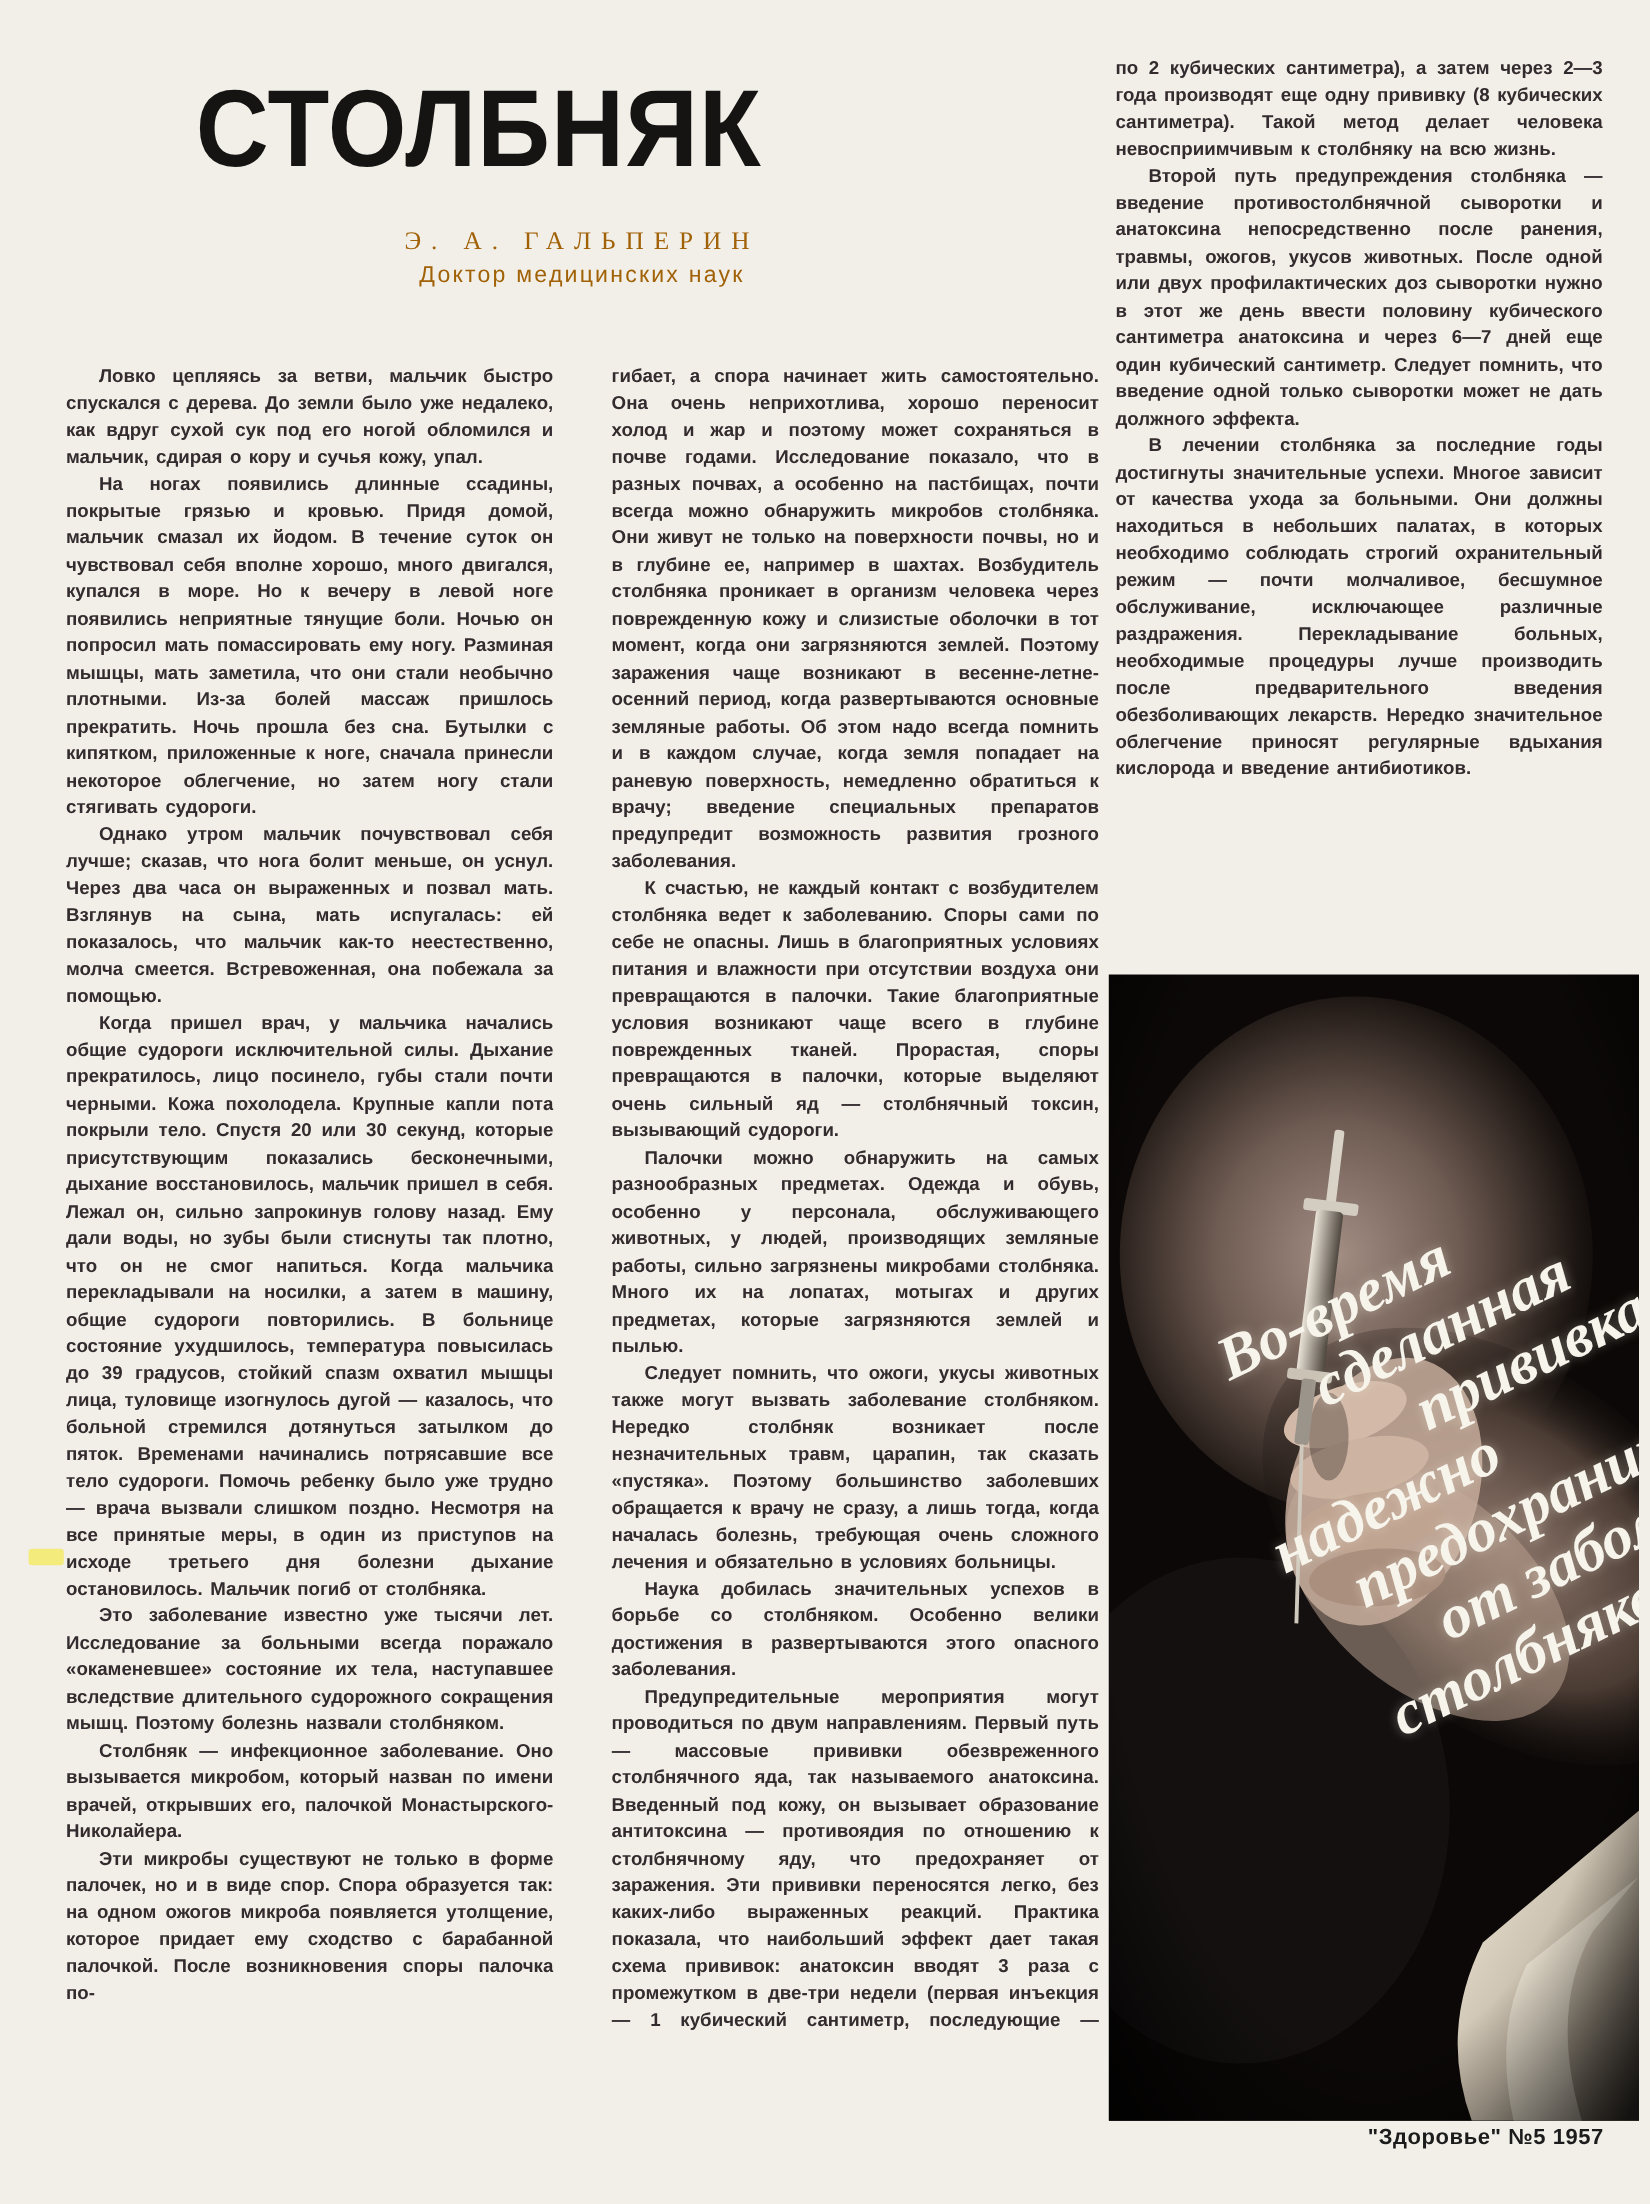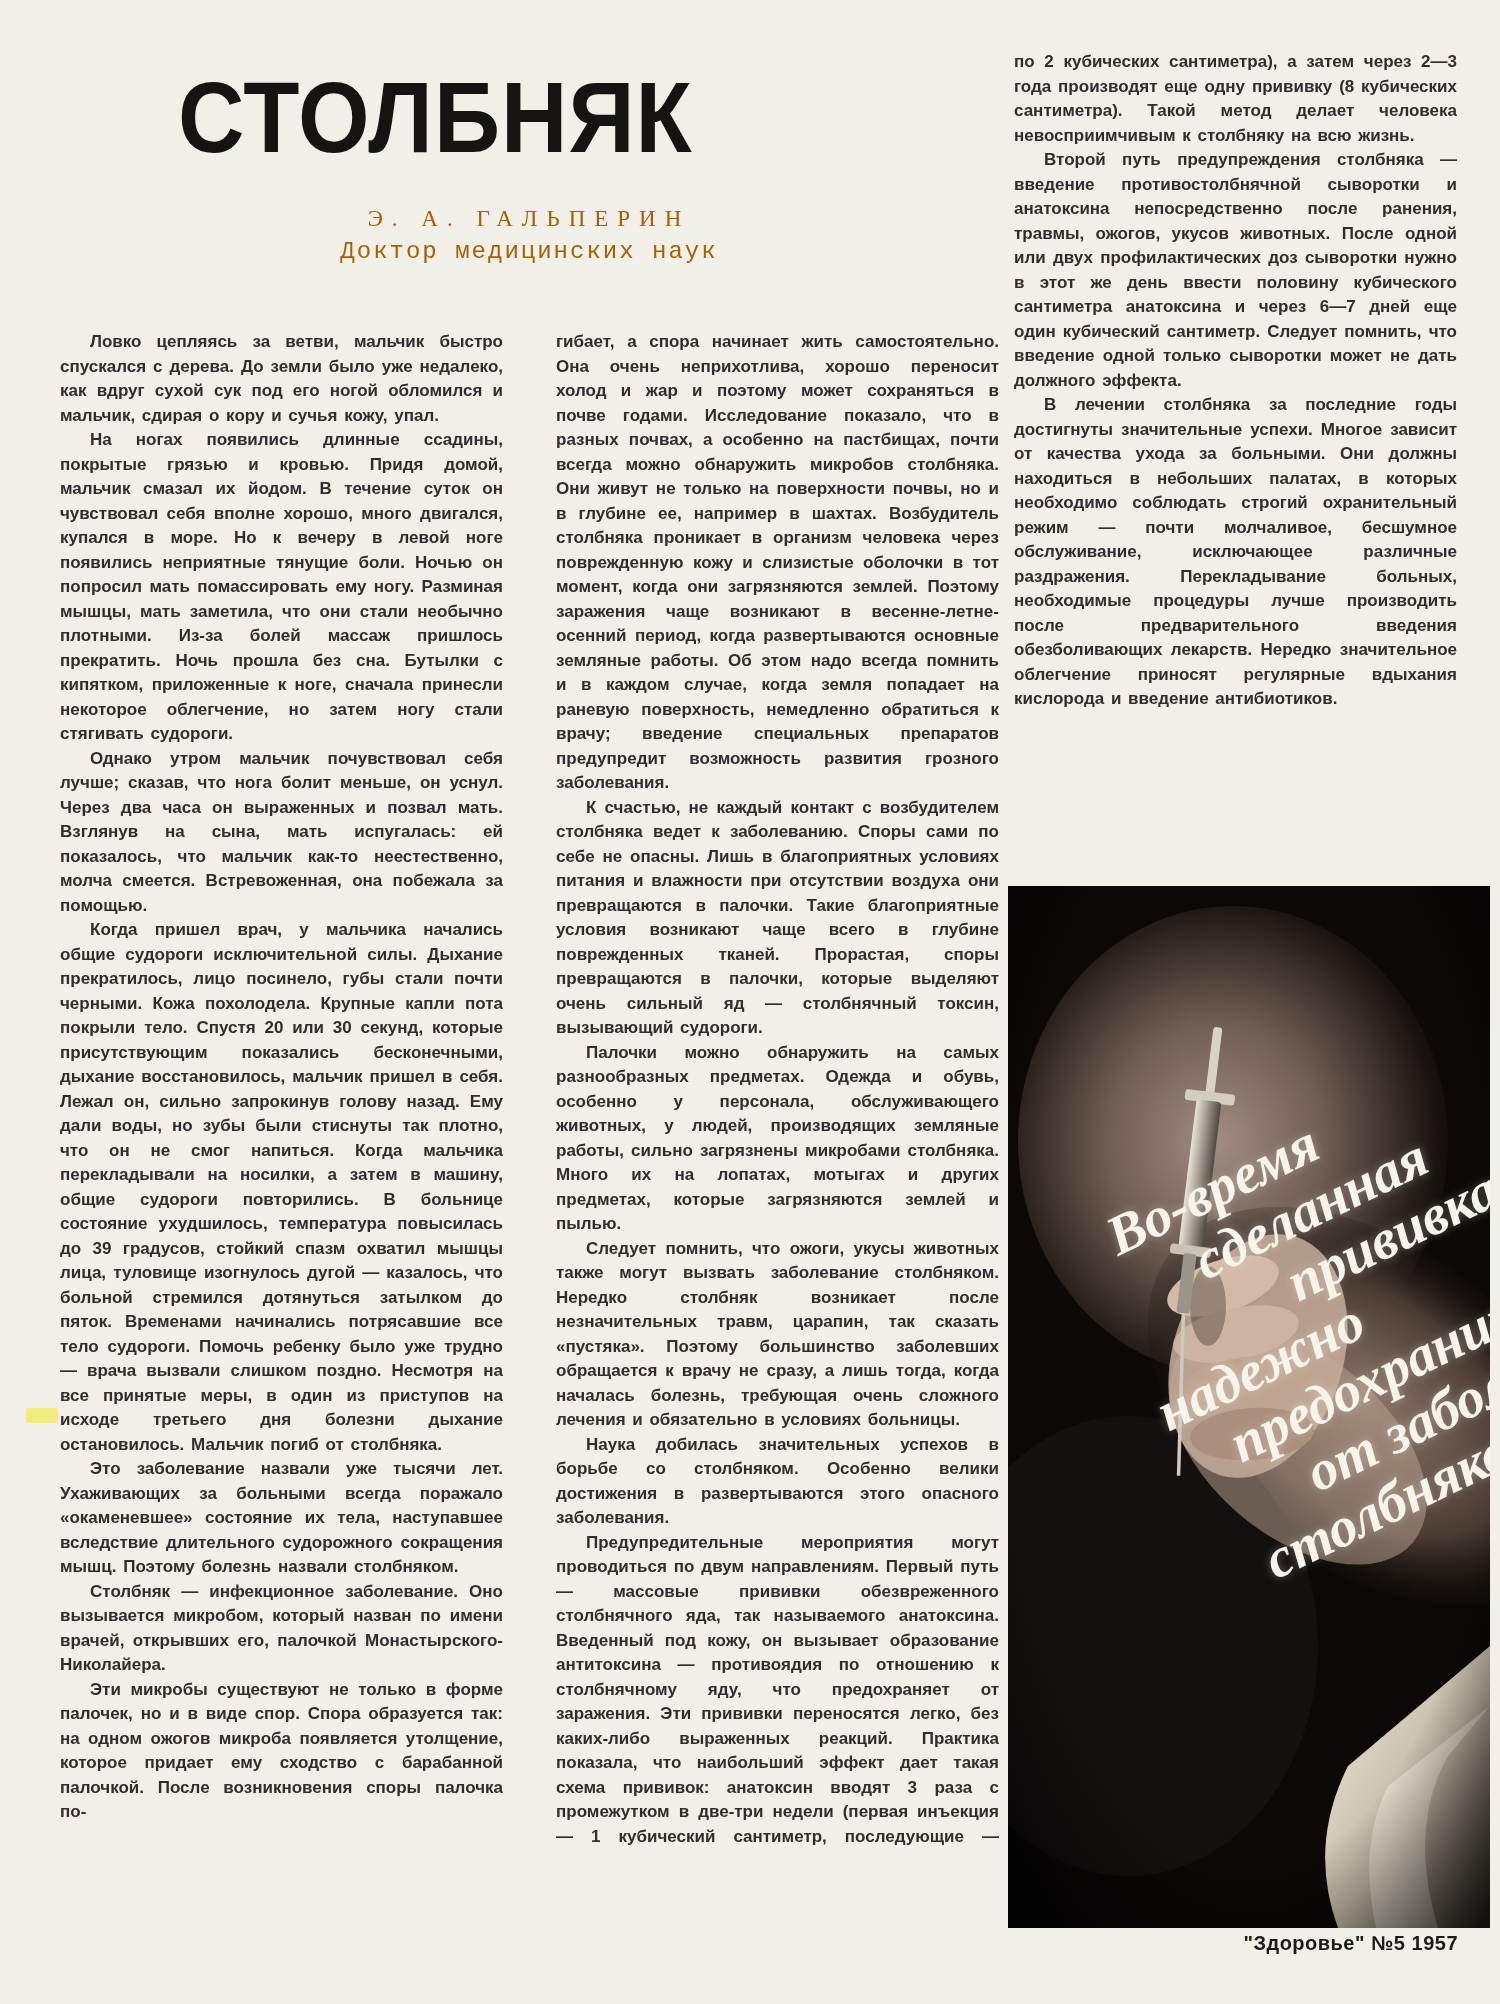--- a/index.html
+++ b/index.html
@@ -9,21 +9,21 @@
 
   
   .title{position:absolute;left:178px;top:68px;width:560px;margin:0;
          font-family:"Liberation Sans",sans-serif;font-weight:700;
          font-size:92px;line-height:1;letter-spacing:1px;color:#161413;
          transform:scaleY(1.08);transform-origin:top left;white-space:nowrap;}
 
   
   .author-block{position:absolute;left:60px;top:206px;width:938px;text-align:center;color:#a16207;}
   .author-name{font-family:"Liberation Serif",serif;font-size:23px;letter-spacing:9px;font-weight:400;}
-  .author-degree{font-family:Liberation Mono, monospace;font-size:24px;letter-spacing:2px;margin-top:6px;}
+  .author-degree{font-family:Liberation Sans, sans-serif;font-size:21px;letter-spacing:2px;margin-top:6px;}
 
   
   .col{position:absolute;width:443px;color:#332b2e;font-size:17px;line-height:24.5px;
        font-weight:700;text-align:justify;overflow:hidden;word-spacing:2px;}
   #col-left{left:60px;top:330px;height:1590px;}
   #col-middle{left:556px;top:330px;height:1590px;}
   #col-right{left:1014px;top:50px;height:826px;}
   .para{margin:0;text-indent:30px;}
   .para.flush{text-indent:0;}
   .para.cont{text-align-last:justify;}
@@ -63,21 +63,21 @@
   <div class="author-block">
     <div class="author-name">Э. А. ГАЛЬПЕРИН</div>
     <div class="author-degree">Доктор медицинских наук</div>
   </div>
 
   <div class="col" id="col-left">
       <p class="para">Ловко цепляясь за ветви, мальчик быстро спускался с дерева. До земли было уже недалеко, как вдруг сухой сук под его ногой обломился и мальчик, сдирая о кору и сучья кожу, упал.</p>
       <p class="para">На ногах появились длинные ссадины, покрытые грязью и кровью. Придя домой, мальчик смазал их йодом. В течение суток он чувствовал себя вполне хорошо, много двигался, купался в море. Но к вечеру в левой ноге появились неприятные тянущие боли. Ночью он попросил мать помассировать ему ногу. Разминая мышцы, мать заметила, что они стали необычно плотными. Из-за болей массаж пришлось прекратить. Ночь прошла без сна. Бутылки с кипятком, приложенные к ноге, сначала принесли некоторое облегчение, но затем ногу стали стягивать судороги.</p>
       <p class="para">Однако утром мальчик почувствовал себя лучше; сказав, что нога болит меньше, он уснул. Через два часа он выраженных и позвал мать. Взглянув на сына, мать испугалась: ей показалось, что мальчик как-то неестественно, молча смеется. Встревоженная, она побежала за помощью.</p>
       <p class="para">Когда пришел врач, у мальчика начались общие судороги исключительной силы. Дыхание прекратилось, лицо посинело, губы стали почти черными. Кожа похолодела. Крупные капли пота покрыли тело. Спустя 20 или 30 секунд, которые присутствующим показались бесконечными, дыхание восстановилось, мальчик пришел в себя. Лежал он, сильно запрокинув голову назад. Ему дали воды, но зубы были стиснуты так плотно, что он не смог напиться. Когда мальчика перекладывали на носилки, а затем в машину, общие судороги повторились. В больнице состояние ухудшилось, температура повысилась до 39 градусов, стойкий спазм охватил мышцы лица, туловище изогнулось дугой — казалось, что больной стремился дотянуться затылком до пяток. Временами начинались потрясавшие все тело судороги. Помочь ребенку было уже трудно — врача вызвали слишком поздно. Несмотря на все принятые меры, в один из приступов на исходе третьего дня болезни дыхание остановилось. Мальчик погиб от столбняка.</p>
-      <p class="para">Это заболевание назвали уже тысячи лет. Ухаживающих за больными всегда поражало «окаменевшее» состояние их тела, наступавшее вследствие длительного судорожного сокращения мышц. Поэтому болезнь назвали столбняком.</p>
+      <p class="para">Это заболевание известно уже тысячи лет. Исследование за больными всегда поражало «окаменевшее» состояние их тела, наступавшее вследствие длительного судорожного сокращения мышц. Поэтому болезнь назвали столбняком.</p>
       <p class="para">Столбняк — инфекционное заболевание. Оно вызывается микробом, который назван по имени врачей, открывших его, палочкой Монастырского-Николайера.</p>
       <p class="para cont">Эти микробы существуют не только в форме палочек, но и в виде спор. Спора образуется так: на одном ожогов микроба появляется утолщение, которое придает ему сходство с барабанной палочкой. После возникновения споры палочка по-</p>
     </div>
   <div class="col" id="col-middle">
       <p class="para flush">гибает, а спора начинает жить самостоятельно. Она очень неприхотлива, хорошо переносит холод и жар и поэтому может сохраняться в почве годами. Исследование показало, что в разных почвах, а особенно на пастбищах, почти всегда можно обнаружить микробов столбняка. Они живут не только на поверхности почвы, но и в глубине ее, например в шахтах. Возбудитель столбняка проникает в организм человека через поврежденную кожу и слизистые оболочки в тот момент, когда они загрязняются землей. Поэтому заражения чаще возникают в весенне-летне-осенний период, когда развертываются основные земляные работы. Об этом надо всегда помнить и в каждом случае, когда земля попадает на раневую поверхность, немедленно обратиться к врачу; введение специальных препаратов предупредит возможность развития грозного заболевания.</p>
       <p class="para">К счастью, не каждый контакт с возбудителем столбняка ведет к заболеванию. Споры сами по себе не опасны. Лишь в благоприятных условиях питания и влажности при отсутствии воздуха они превращаются в палочки. Такие благоприятные условия возникают чаще всего в глубине поврежденных тканей. Прорастая, споры превращаются в палочки, которые выделяют очень сильный яд — столбнячный токсин, вызывающий судороги.</p>
       <p class="para">Палочки можно обнаружить на самых разнообразных предметах. Одежда и обувь, особенно у персонала, обслуживающего животных, у людей, производящих земляные работы, сильно загрязнены микробами столбняка. Много их на лопатах, мотыгах и других предметах, которые загрязняются землей и пылью.</p>
       <p class="para">Следует помнить, что ожоги, укусы животных также могут вызвать заболевание столбняком. Нередко столбняк возникает после незначительных травм, царапин, так сказать «пустяка». Поэтому большинство заболевших обращается к врачу не сразу, а лишь тогда, когда началась болезнь, требующая очень сложного лечения и обязательно в условиях больницы.</p>
       <p class="para">Наука добилась значительных успехов в борьбе со столбняком. Особенно велики достижения в развертываются этого опасного заболевания.</p>
       <p class="para cont">Предупредительные мероприятия могут проводиться по двум направлениям. Первый путь — массовые прививки обезвреженного столбнячного яда, так называемого анатоксина. Введенный под кожу, он вызывает образование антитоксина — противоядия по отношению к столбнячному яду, что предохраняет от заражения. Эти прививки переносятся легко, без каких-либо выраженных реакций. Практика показала, что наибольший эффект дает такая схема прививок: анатоксин вводят 3 раза с промежутком в две-три недели (первая инъекция — 1 кубический сантиметр, последующие —</p>

